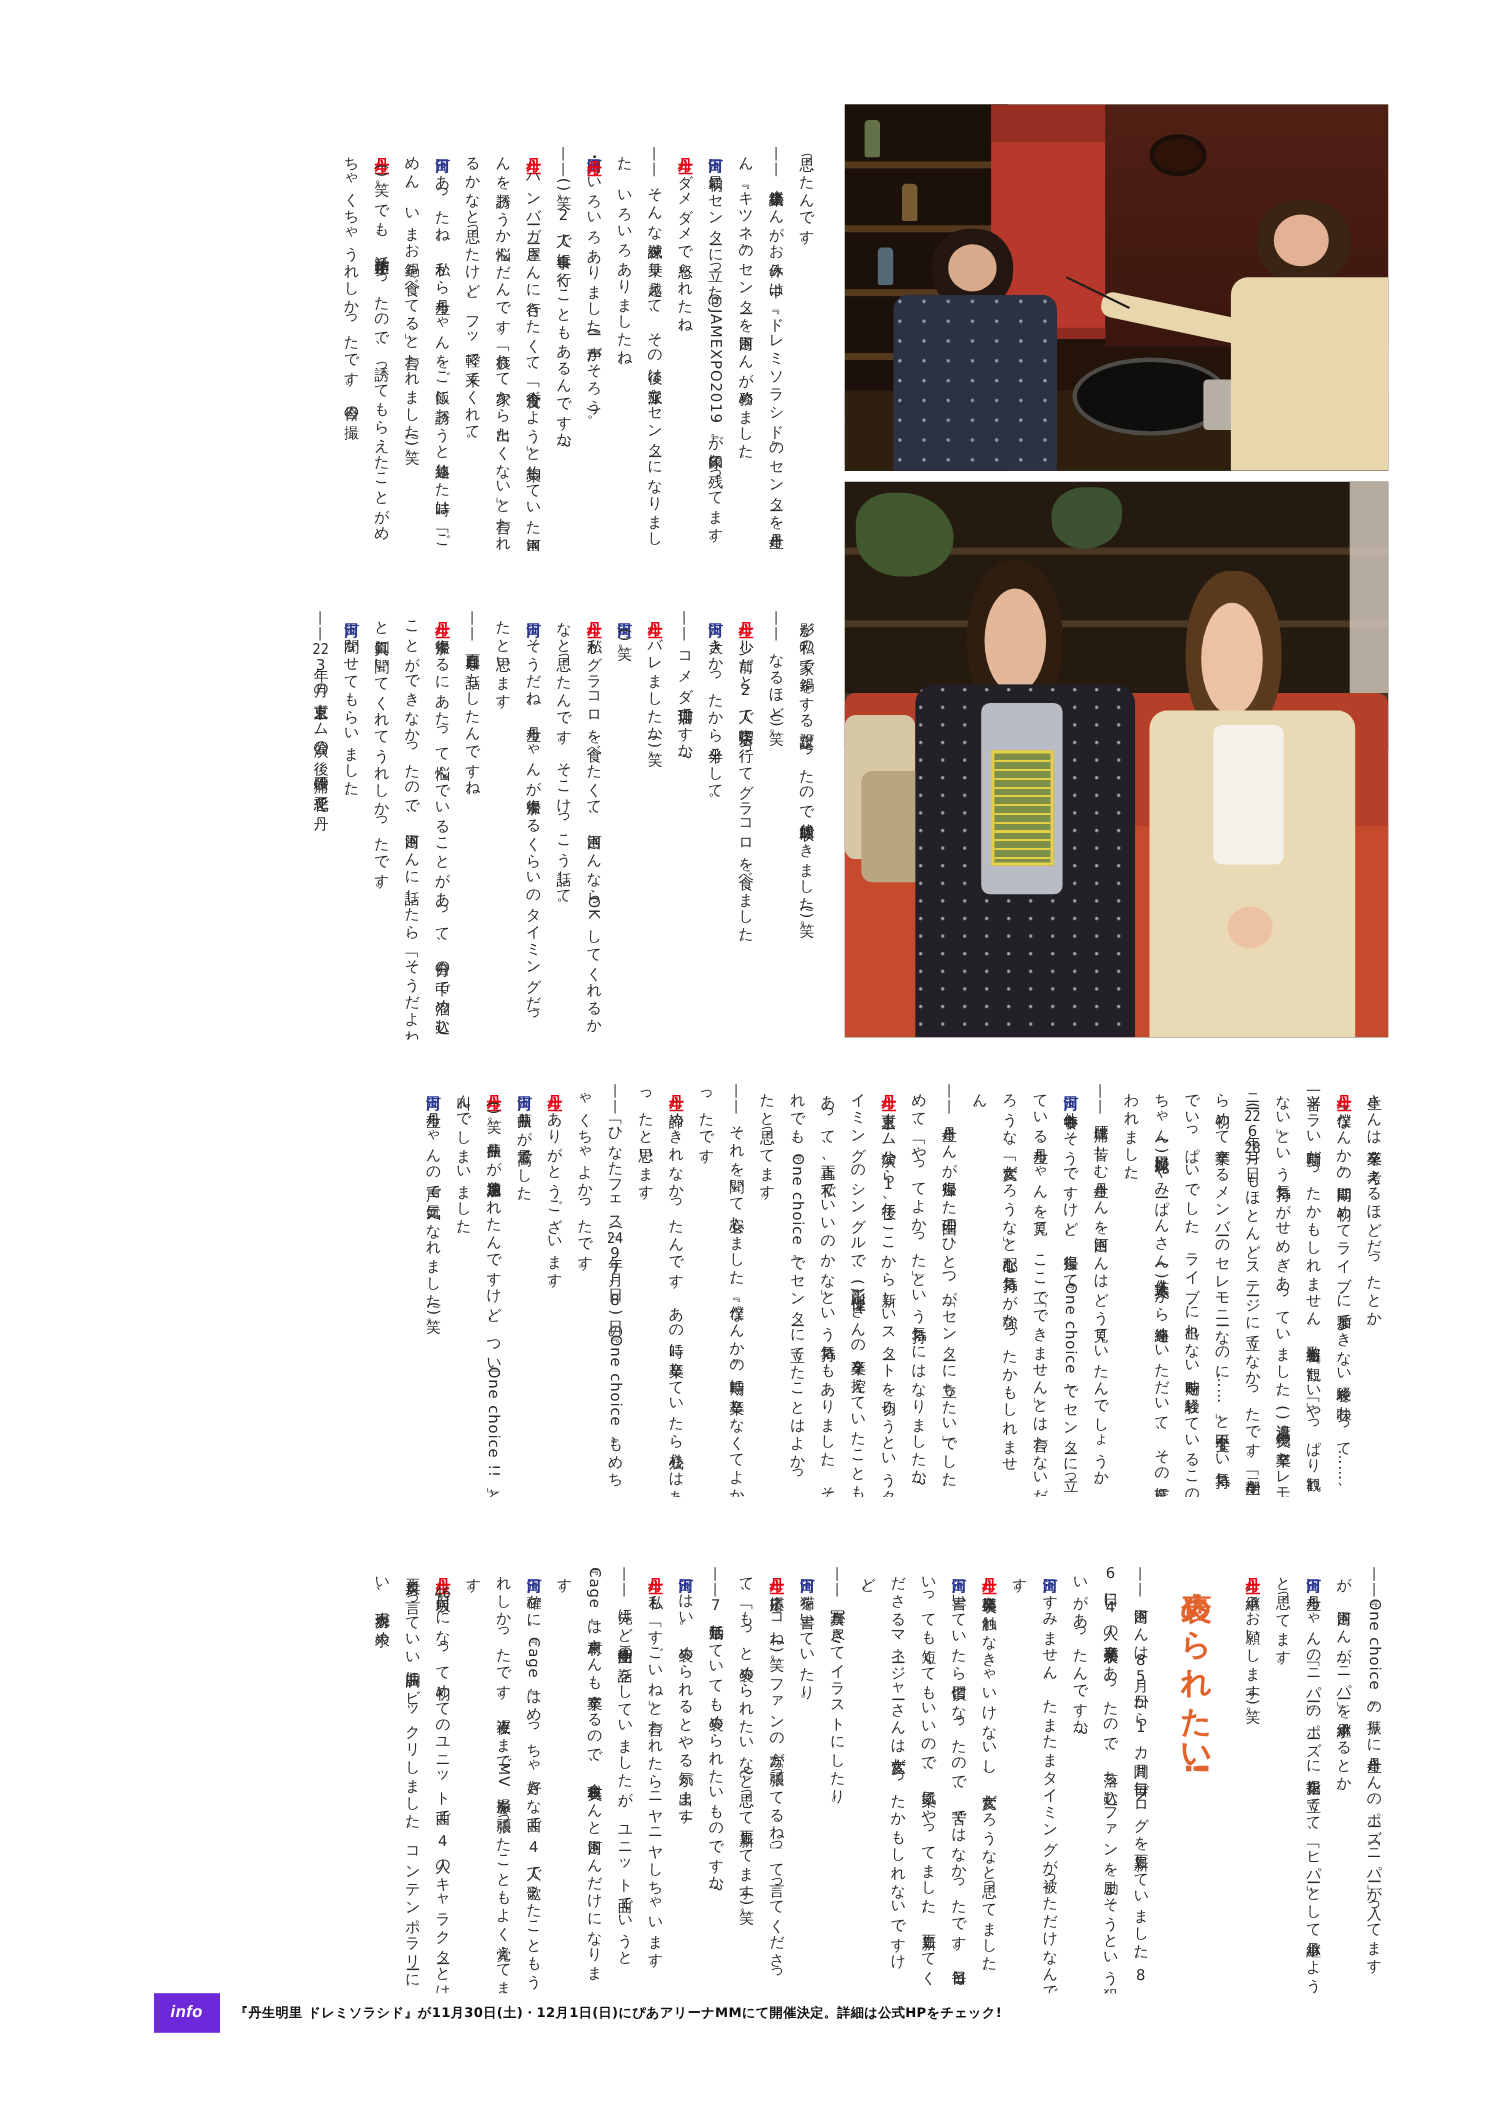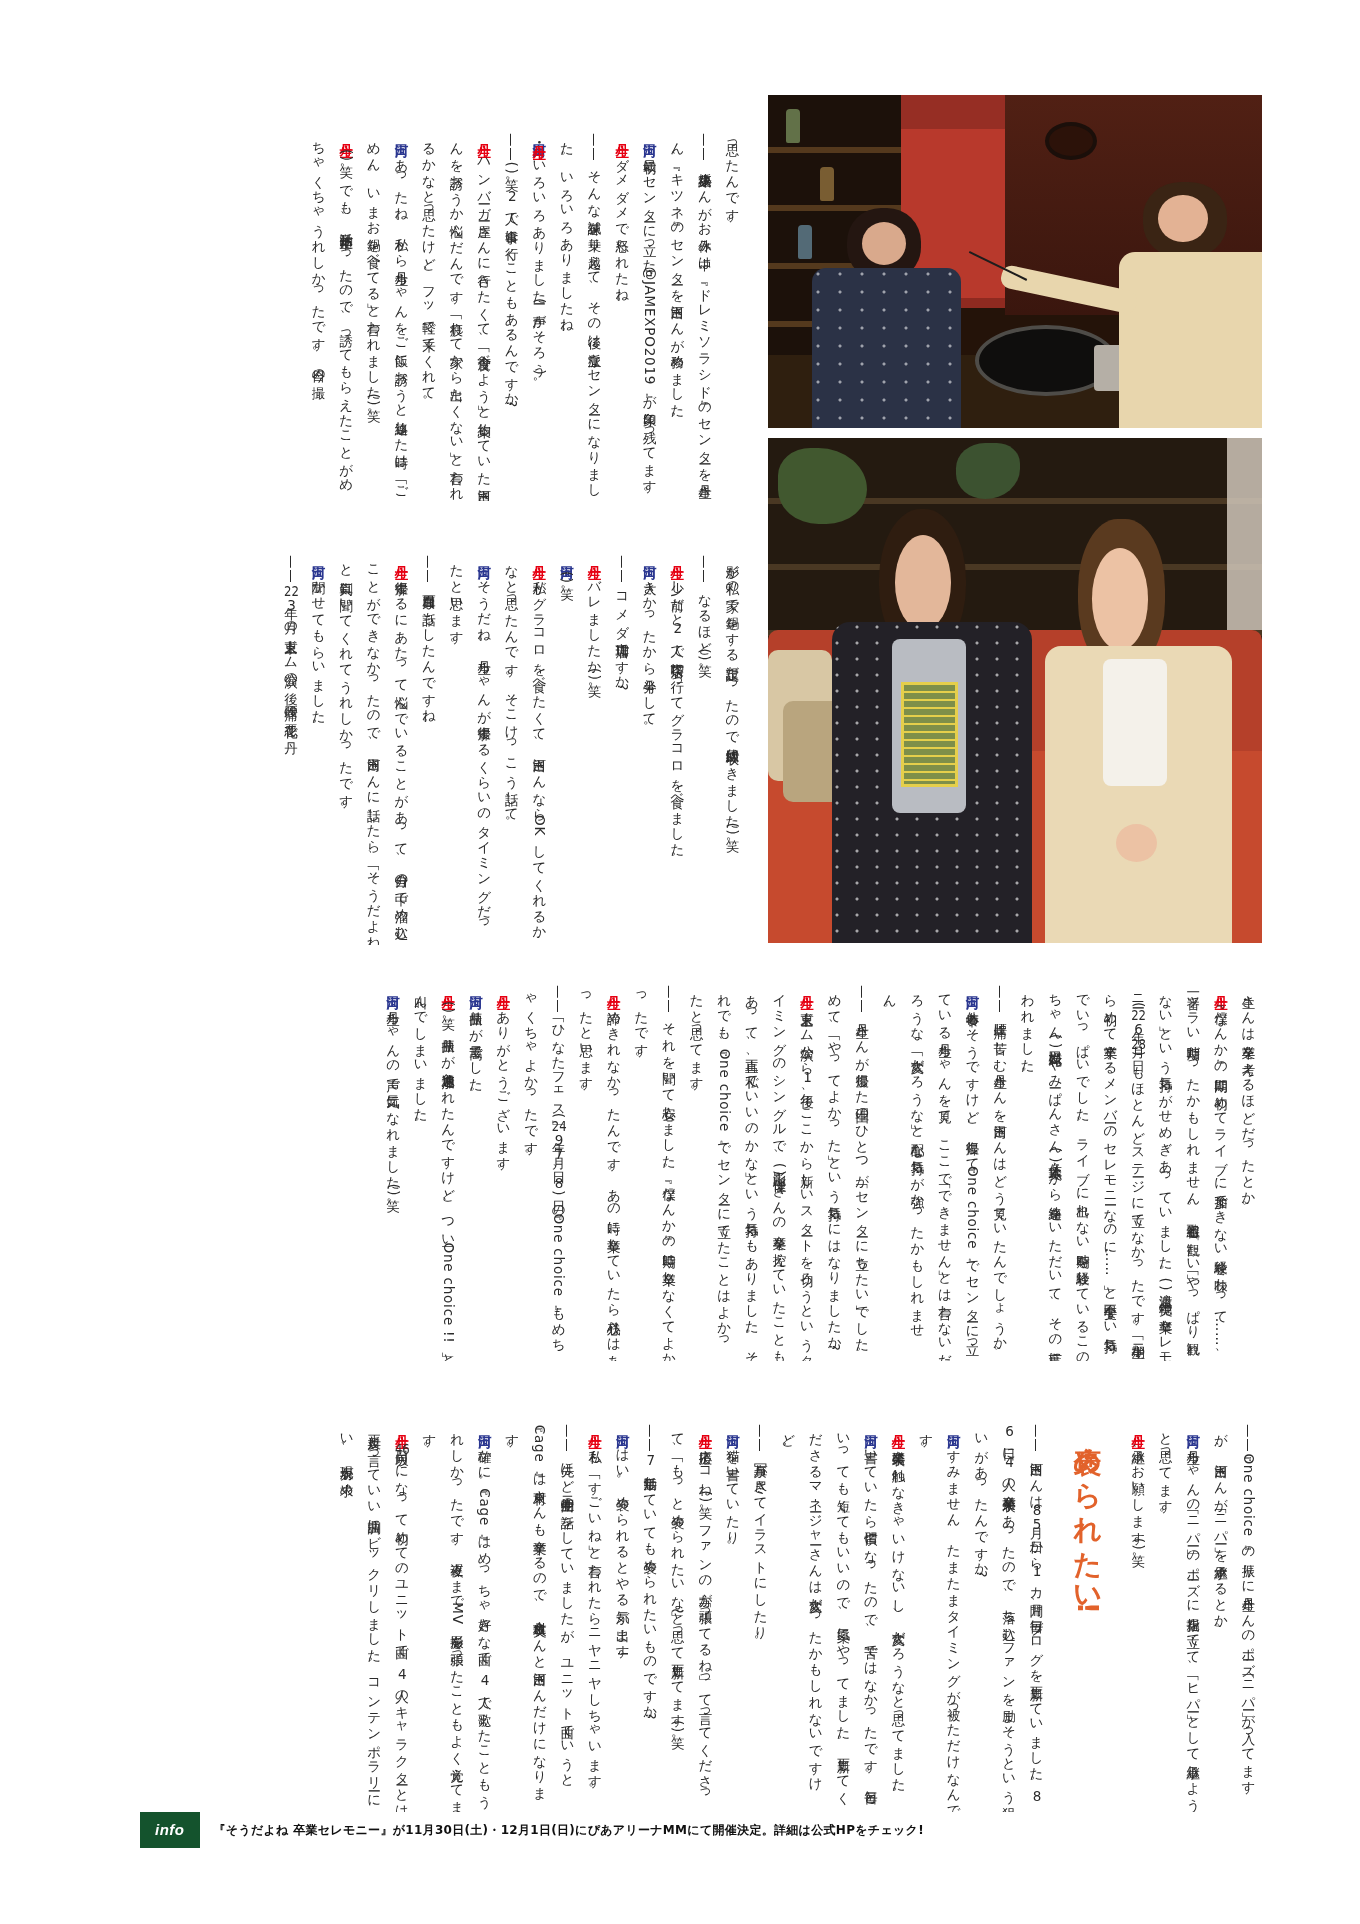--- a/index.html
+++ b/index.html
@@ -74,21 +74,21 @@
     border:3px solid #e5cf4b;box-sizing:border-box;}
   .wr{left:56%;top:16%;width:38%;height:84%;}
   .wr-hair{left:18%;top:0;width:46%;height:36%;background:#5a3a1f;border-radius:46%;}
   .wr-face{left:25%;top:7%;width:30%;height:24%;background:#ecc2a4;border-radius:50%;}
   .wr-cardigan{left:0;top:30%;width:100%;height:70%;background:#ead9b5;border-radius:16px 16px 0 0;}
   .wr-tee{left:31%;top:33%;width:34%;height:30%;background:#f4f1ea;border-radius:8px;}
   .wr-hands{left:38%;top:72%;width:22%;height:9%;background:#ecc2a4;border-radius:50%;}
 
   
   .info-bar{position:absolute;left:140px;top:1812px;height:36px;display:flex;align-items:stretch;}
-  .info-label{background:#14532d;color:#fff;font:italic bold 15px/36px "Liberation Sans",sans-serif;
+  .info-label{background:#6d28d9;color:#fff;font:italic bold 15px/36px "Liberation Sans",sans-serif;
               padding:0 15px;letter-spacing:.5px;}
   .info-text{font-size:12px;line-height:36px;font-weight:bold;color:#101010;margin-left:14px;
              letter-spacing:.3px;white-space:nowrap;}
 
   .page-number{position:absolute;right:102px;top:1944px;font-size:15px;color:#3c3c3c;letter-spacing:1px;}
 </style>
 </head>
 <body>
 
 <div class="page">
@@ -198,17 +198,17 @@
       <p>——<span class="tcy">7</span>年活動していても褒められたいものですか?</p>
       <p><span class="sp sp-kawata">河田</span>　はい。褒められるとやる気が出ます!</p>
       <p><span class="sp sp-nibu">丹生</span>　私も。「すごいね」と言われたらニヤニヤしちゃいます。</p>
       <p>——先ほど二期生曲の話をしていましたが、ユニット曲でいうと『Cage』は東村さんも卒業するので、金村美玖さんと河田さんだけになります。</p>
       <p><span class="sp sp-kawata">河田</span>　確かに。『Cage』はめっちゃ好きな曲で、<span class="tcy">4</span>人で歌えたこともうれしかったです。夜遅くまでMV撮影を頑張ったこともよく覚えてます。</p>
       <p><span class="sp sp-nibu">丹生</span>　日向坂<span class="tcy">46</span>になって初めてのユニット曲で、<span class="tcy">4</span>人のキャラクターとは正反対と言っていい曲調にビックリしました。コンテンポラリーに近い、表現力が求め</p>
     </div>
 
   <div class="info-bar">
     <span class="info-label">info</span>
-    <span class="info-text">『そうだよね 卒業セレモニー』が11月30日(土)・12月1日(日)にぴあアリーナMMにて開催決定。詳細は公式HPをチェック!</span>
+    <span class="info-text">『丹生明里 ドレミソラシド』が11月30日(土)・12月1日(日)にぴあアリーナMMにて開催決定。詳細は公式HPをチェック!</span>
   </div>
 
   <div class="page-number">14</div>
 </div>
 
 </body></html>

